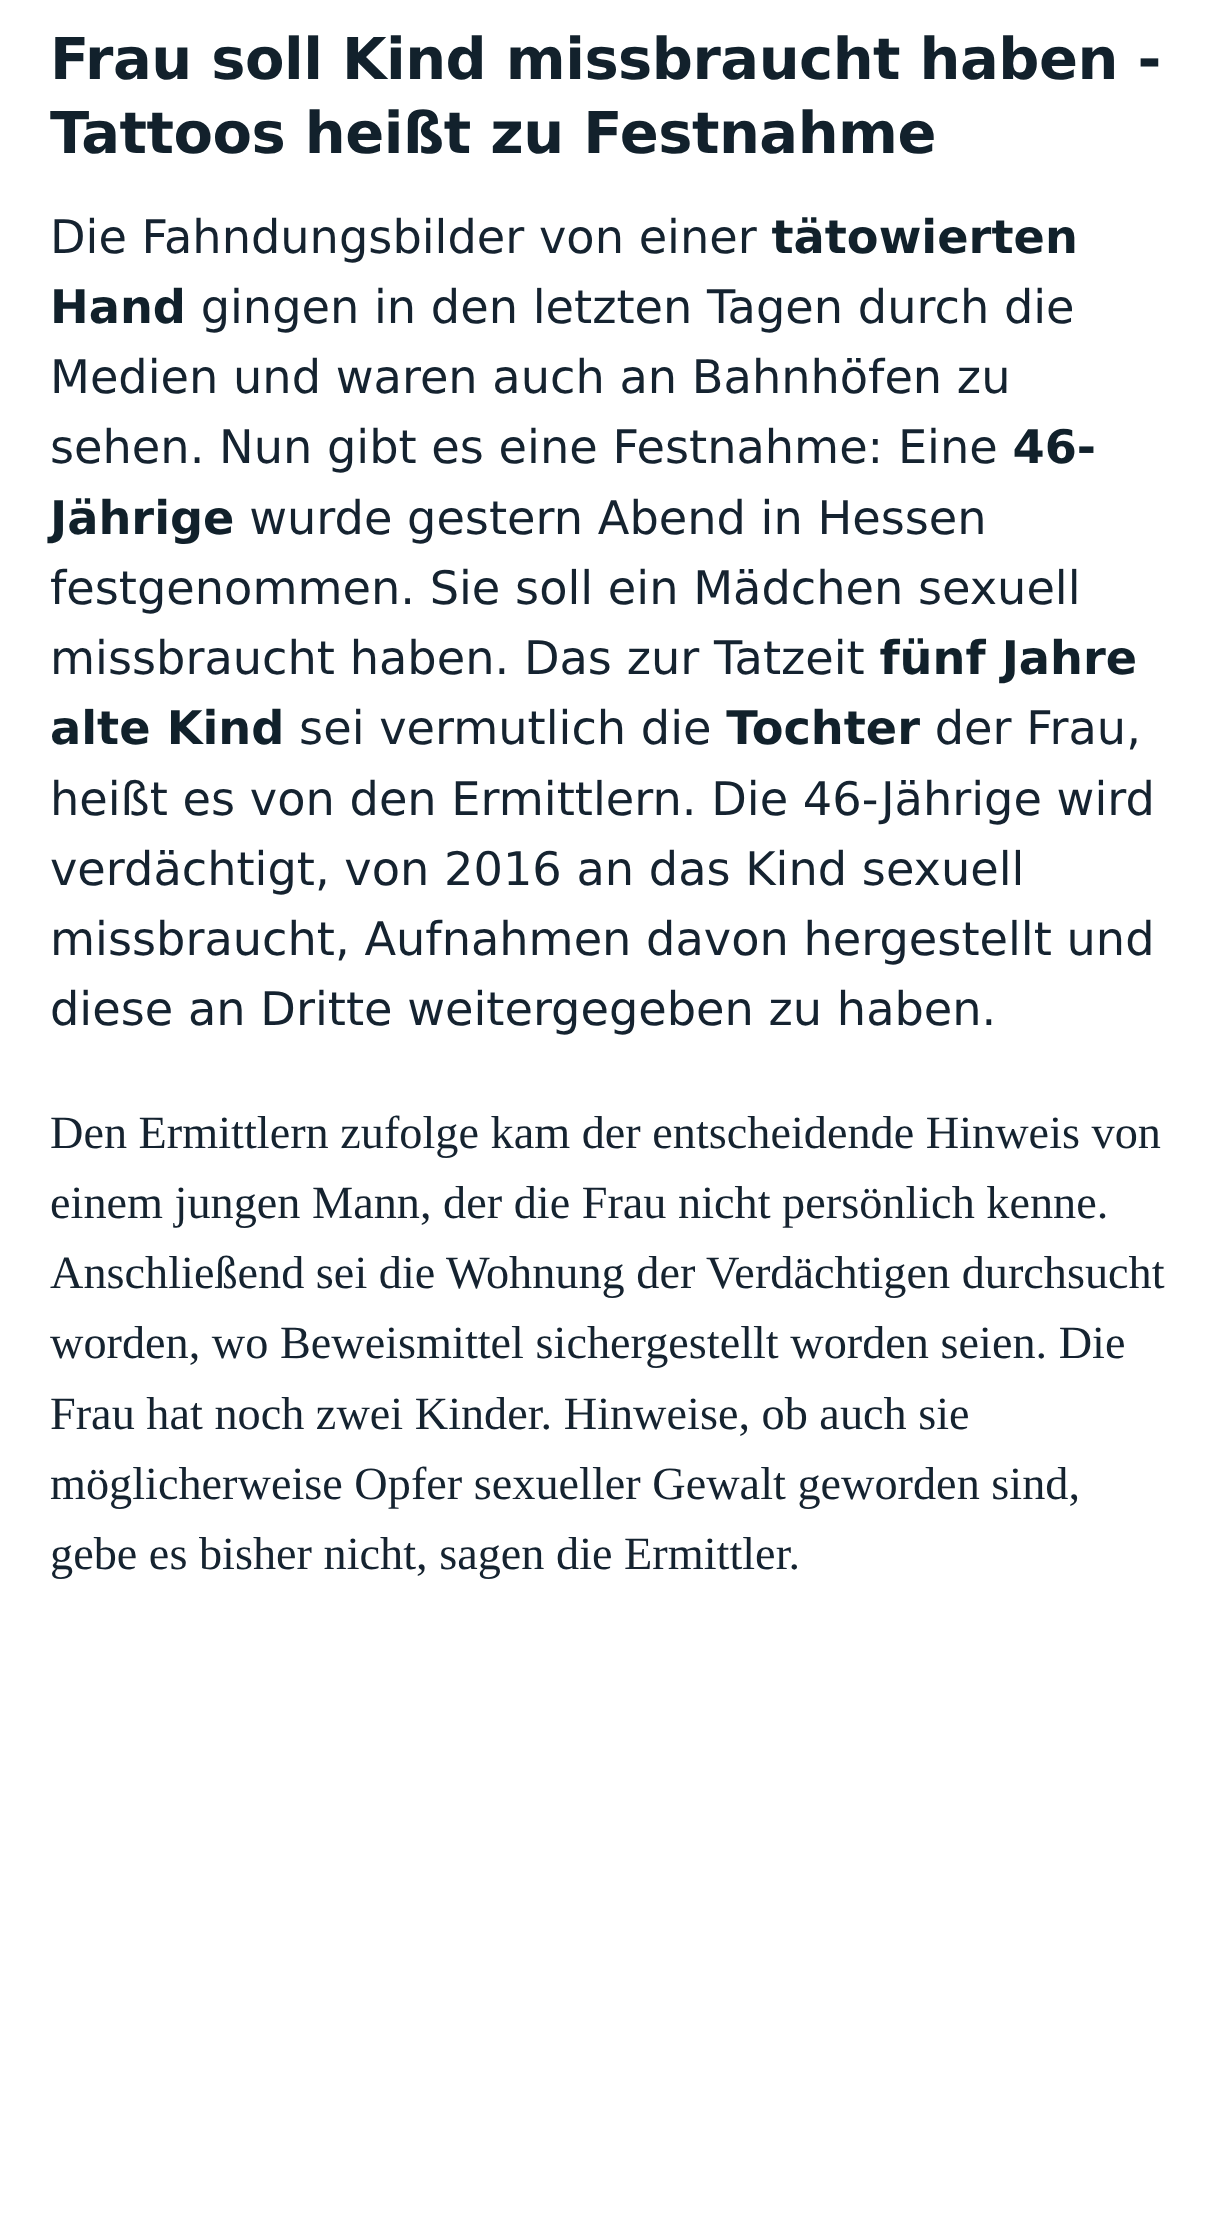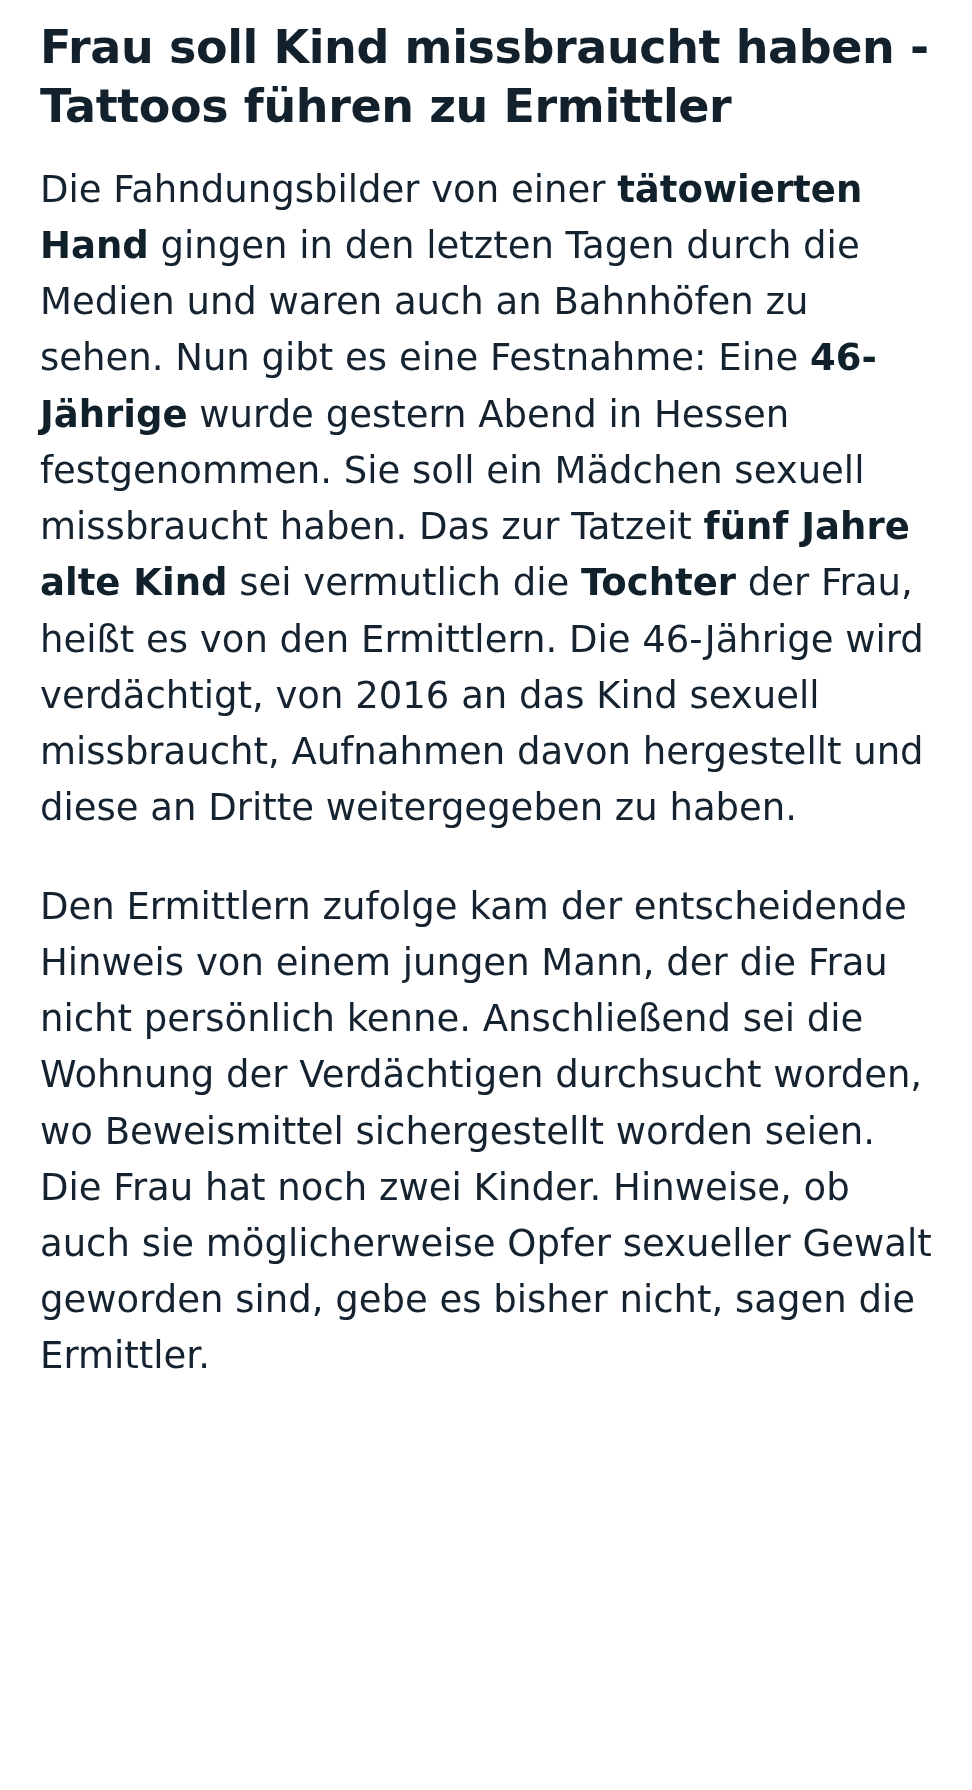--- a/index.html
+++ b/index.html
@@ -29,28 +29,29 @@
   }
   .para {
     font-size: 37px;
     line-height: 1.52;
     font-weight: 400;
     color: #152330;
     margin: 0 0 42px 0;
   }
   .para:last-child {
     margin-bottom: 0;
+    font-family: Liberation Serif, serif;
   }
   .para b {
     font-weight: 700;
     color: #11212b;
   }
 </style>
 </head>
 <body>
 
 <div class="article">
-  <h1 class="headline">Frau soll Kind missbraucht haben - Tattoos führen zu Ermittler</h1>
+  <h1 class="headline">Frau soll Kind missbraucht haben - Tattoos heißt zu Festnahme</h1>
   <div id="article-body">
       <p class="para"><span>Die Fahndungsbilder von einer </span><b>tätowierten Hand</b><span> gingen in den letzten Tagen durch die Medien und waren auch an Bahnhöfen zu sehen. Nun gibt es eine Festnahme: Eine </span><b>46-Jährige</b><span> wurde gestern Abend in Hessen festgenommen. Sie soll ein Mädchen sexuell missbraucht haben. Das zur Tatzeit </span><b>fünf Jahre alte Kind</b><span> sei vermutlich die </span><b>Tochter</b><span> der Frau, heißt es von den Ermittlern. Die 46-Jährige wird verdächtigt, von 2016 an das Kind sexuell missbraucht, Aufnahmen davon hergestellt und diese an Dritte weitergegeben zu haben.</span></p>
       <p class="para"><span>Den Ermittlern zufolge kam der entscheidende Hinweis von einem jungen Mann, der die Frau nicht persönlich kenne. Anschließend sei die Wohnung der Verdächtigen durchsucht worden, wo Beweismittel sichergestellt worden seien. Die Frau hat noch zwei Kinder. Hinweise, ob auch sie möglicherweise Opfer sexueller Gewalt geworden sind, gebe es bisher nicht, sagen die Ermittler.</span></p>
     </div>
 </div>
 
 </body></html>

